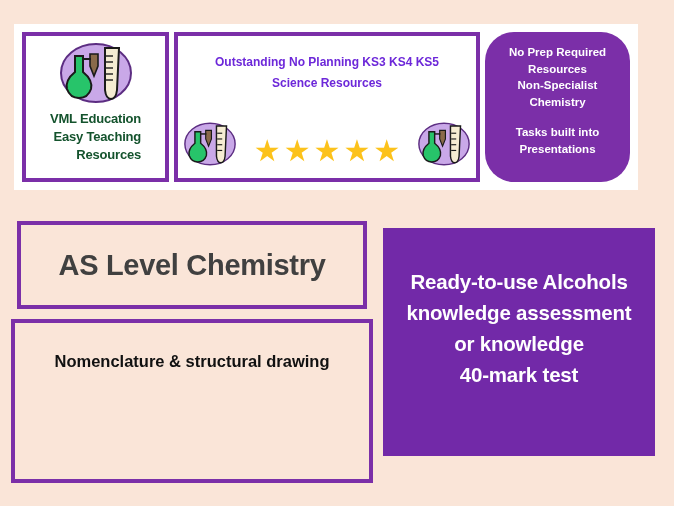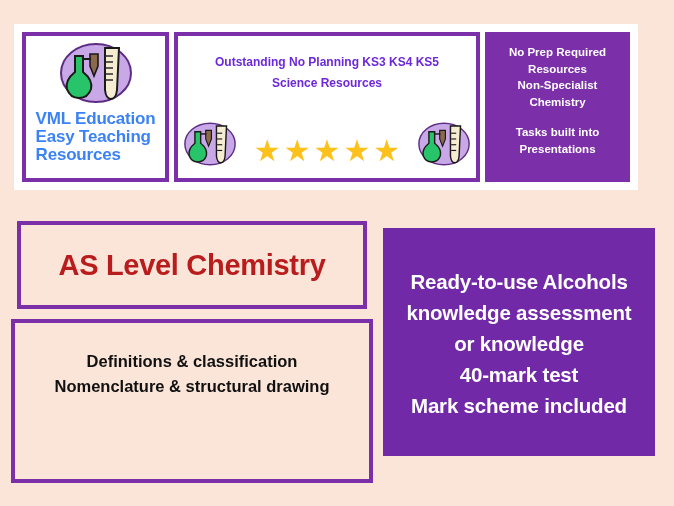--- a/index.html
+++ b/index.html
@@ -44,24 +44,24 @@
     background: #ffffff;
     box-sizing: border-box;
     display: flex;
     flex-direction: column;
     align-items: center;
     justify-content: flex-start;
     padding-top: 6px;
   }
   .panel-logo .logo-caption {
     margin-top: 2px;
-    text-align: left;
-    color: #3b82f6;
-    font-weight: bold;
-    font-size: 17px;
+    text-align: right;
+    color: #14532d;
+    font-weight: bold;
+    font-size: 13px;
     line-height: 18px;
     letter-spacing: -0.2px;
   }
 
   
   .panel-mid {
     flex: 1 1 auto;
     border: 4px solid #7b2fa8;
     background: #ffffff;
     box-sizing: border-box;
@@ -110,20 +110,21 @@
     flex: 0 0 145px;
     width: 145px;
     background: #7b2fa8;
     box-sizing: border-box;
     color: #ffffff;
     font-weight: bold;
     font-size: 11.5px;
     line-height: 16.5px;
     text-align: center;
     padding: 12px 4px 0 4px;
+    border-radius: 29px;
   }
   .panel-right .gap {
     height: 14px;
   }
 
   
   .title-box {
     position: absolute;
     left: 17px;
     top: 221px;
@@ -131,21 +132,21 @@
     height: 88px;
     border: 4px solid #7b2fa8;
     box-sizing: border-box;
     display: flex;
     align-items: center;
     justify-content: center;
   }
   .title-box .title-text {
     font-size: 29px;
     font-weight: bold;
-    color: #b91c1c;
+    color: #404040;
     letter-spacing: -0.3px;
   }
 
   
   .details-box {
     position: absolute;
     left: 11px;
     top: 319px;
     width: 362px;
     height: 164px;
@@ -277,24 +278,22 @@
     </div>
 
   </div>
 </div>
 
 <div class="title-box">
   <div class="title-text">AS Level Chemistry</div>
 </div>
 
 <div class="details-box">
-  <div class="detail-line">Definitions &amp; classification</div>
   <div class="detail-line">Nomenclature &amp; structural drawing</div>
   <div class="detail-gap"></div>
 </div>
 
 <div class="promo-box">
   <div class="promo-line">Ready-to-use Alcohols</div>
   <div class="promo-line">knowledge assessment</div>
   <div class="promo-line">or knowledge</div>
   <div class="promo-line">40-mark test</div>
-  <div class="promo-line">Mark scheme included</div>
 </div>
 
 </body></html>

